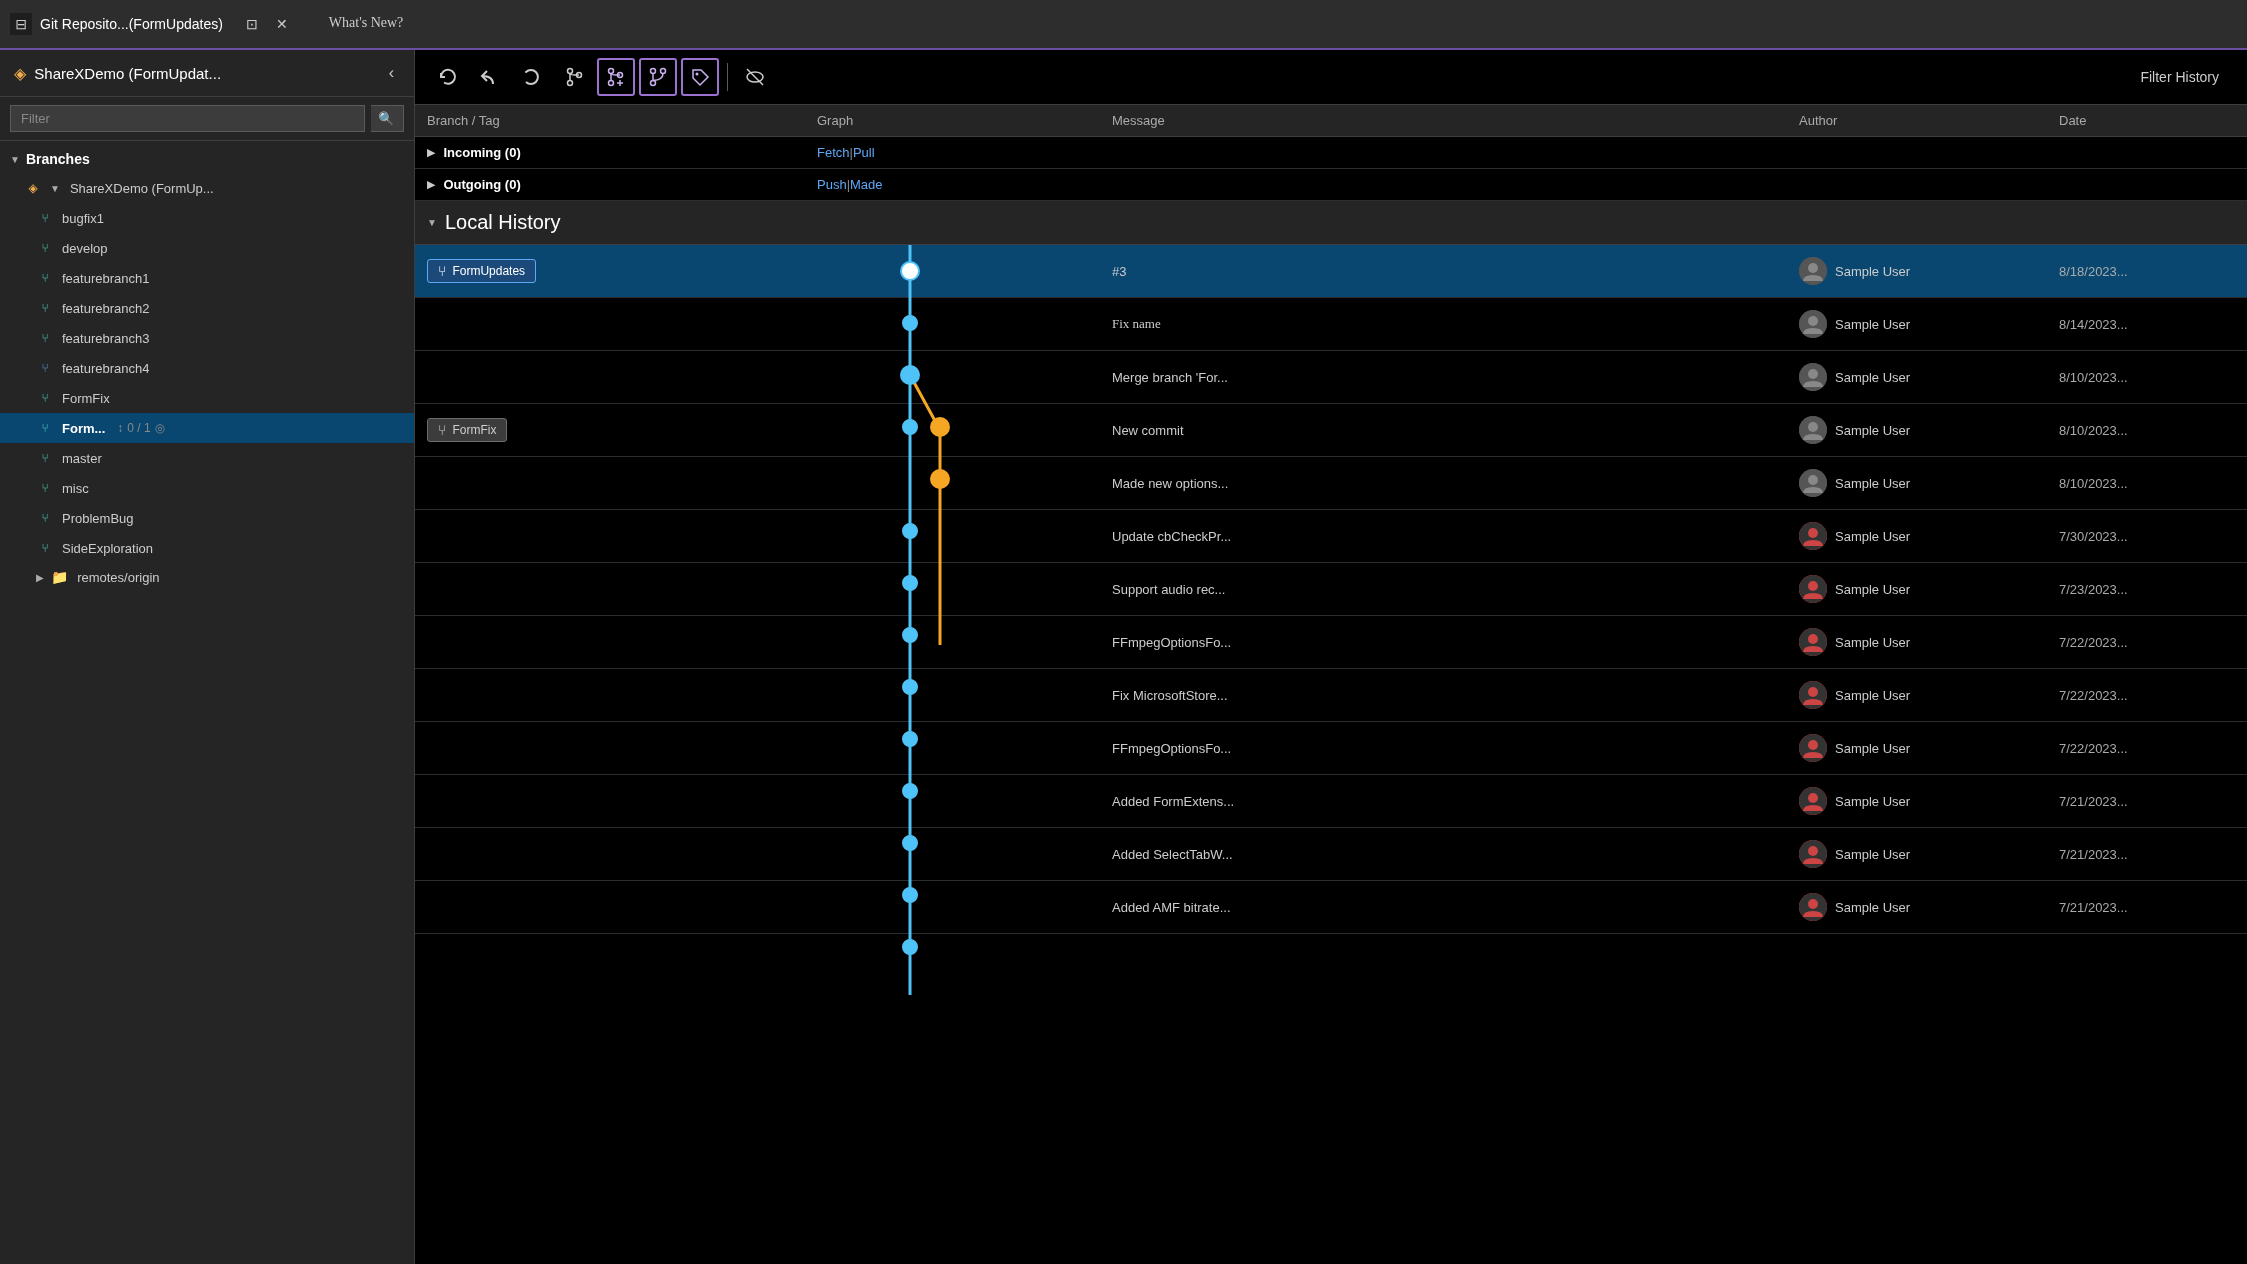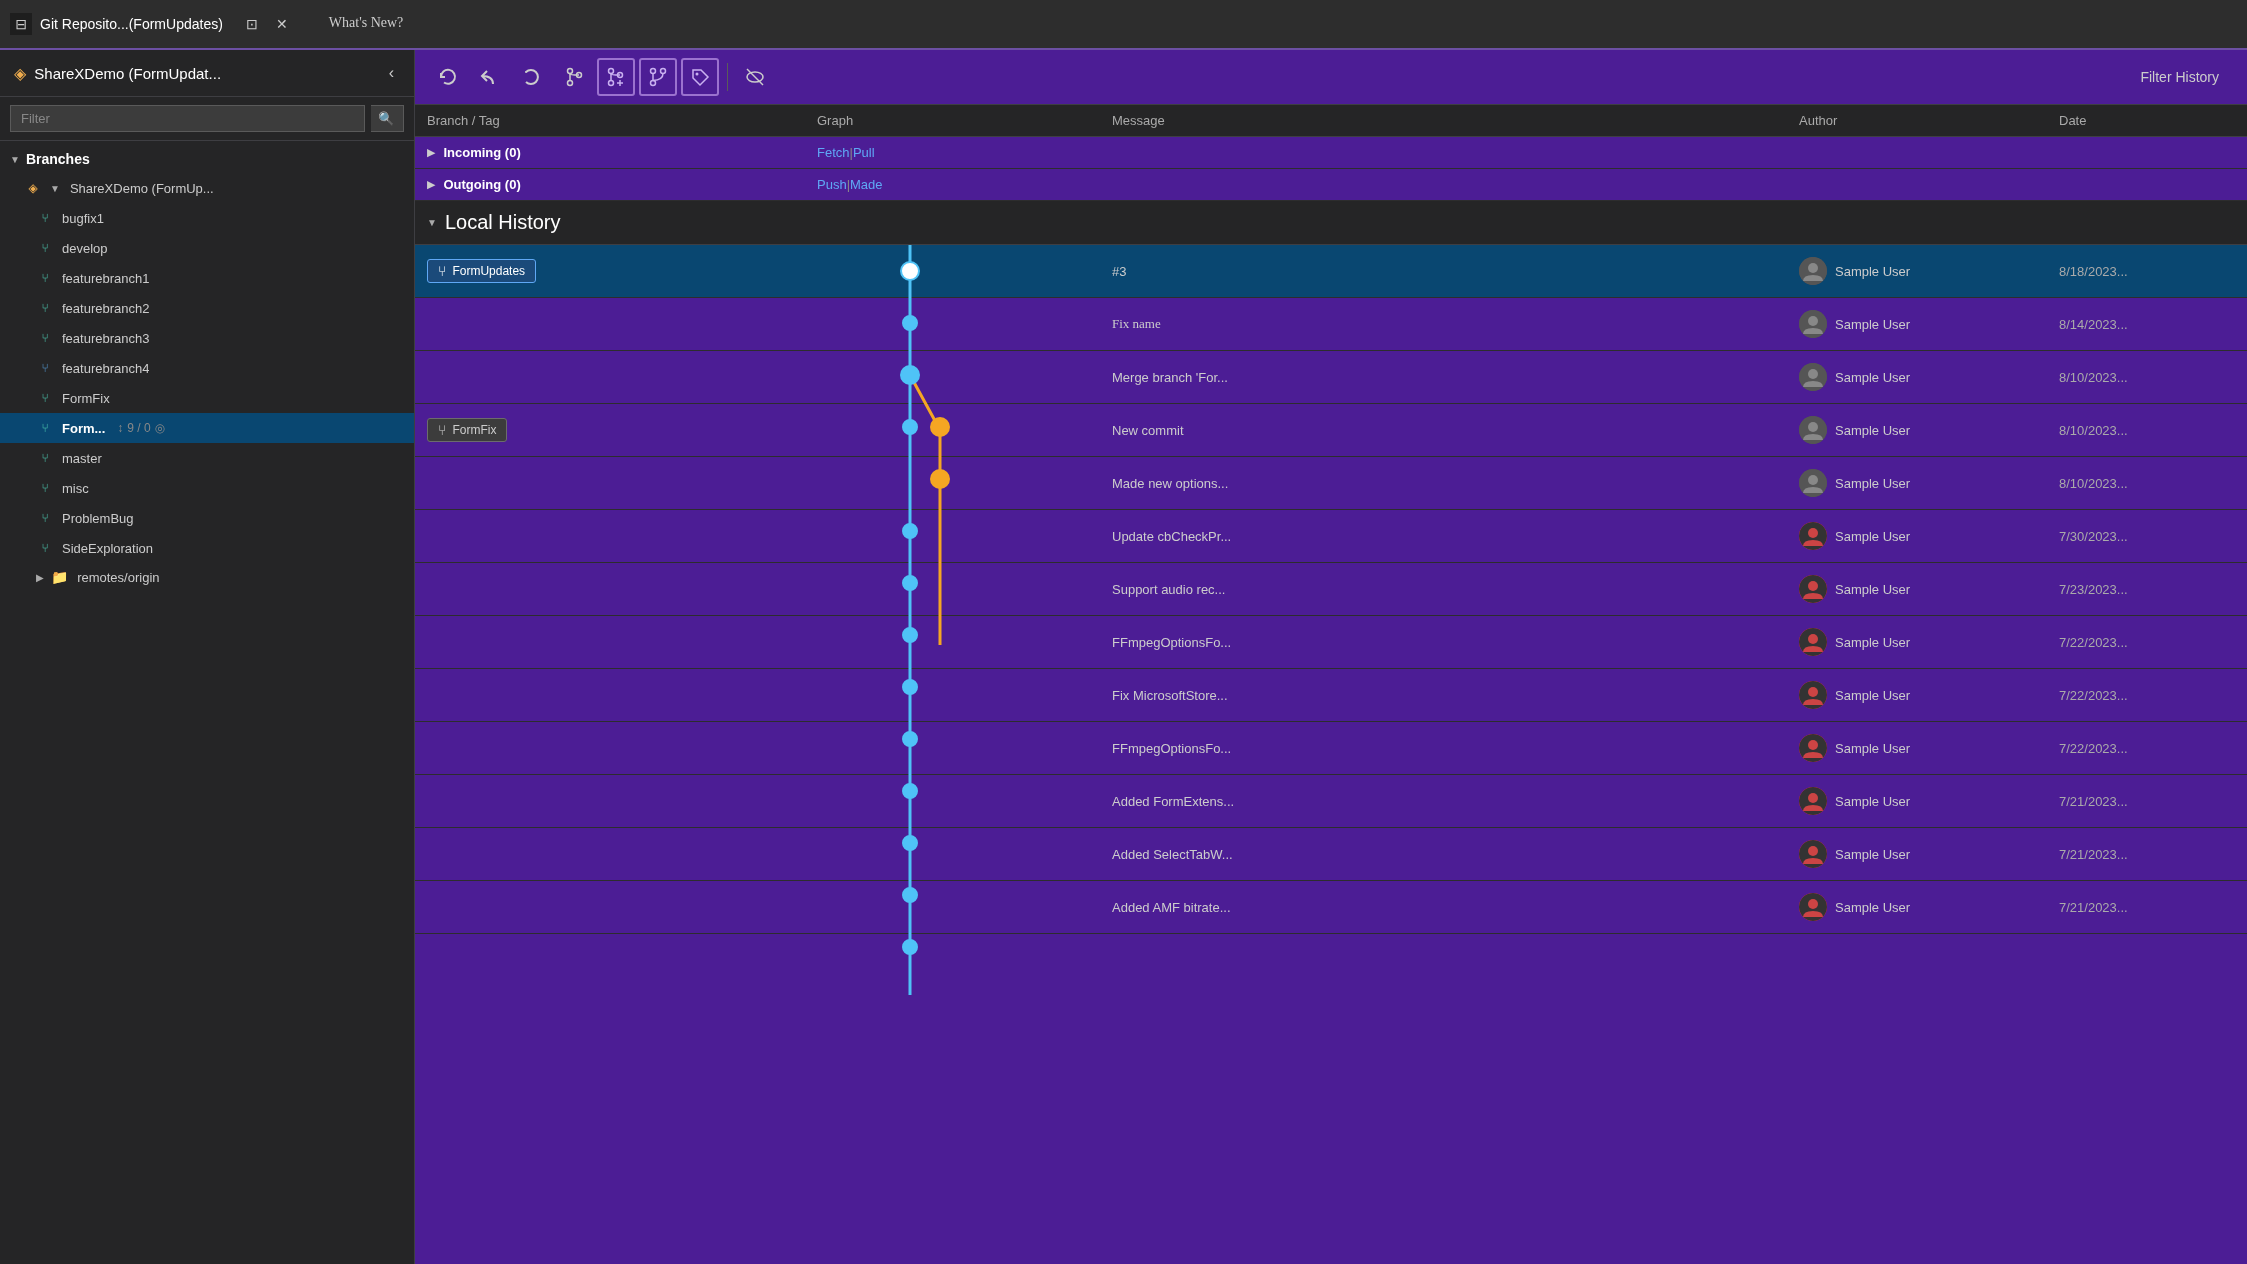--- a/index.html
+++ b/index.html
@@ -159,21 +159,21 @@
       padding: 6px 12px 6px 36px;
       cursor: pointer;
     }
     .remote-icon { font-size: 14px; }
 
     
     .right-panel {
       flex: 1;
       display: flex;
       flex-direction: column;
-      background: #4c1d95;
+      background: #000000;
       overflow: hidden;
     }
 
     
     .toolbar {
       display: flex;
       align-items: center;
       padding: 8px 14px;
       border-bottom: 1px solid #3e3e42;
       gap: 4px;
@@ -406,21 +406,21 @@
       <div class="branch-item">
         <span class="branch-icon" style="color:#4ec9b0;">⑂</span>
         <span class="branch-label">FormFix</span>
       </div>
 
       <div class="branch-item active">
         <span class="branch-icon" style="color:#4ec9b0;">⑂</span>
         <span class="branch-label bold">Form...</span>
         <div class="branch-status">
           <span>↕</span>
-          <span>9 / 0</span>
+          <span>0 / 1</span>
           <span class="branch-eye">◎</span>
         </div>
       </div>
       <div class="branch-item">
         <span class="branch-icon" style="color:#4ec9b0;">⑂</span>
         <span class="branch-label">master</span>
       </div>
       <div class="branch-item">
         <span class="branch-icon" style="color:#4ec9b0;">⑂</span>
         <span class="branch-label">misc</span>

